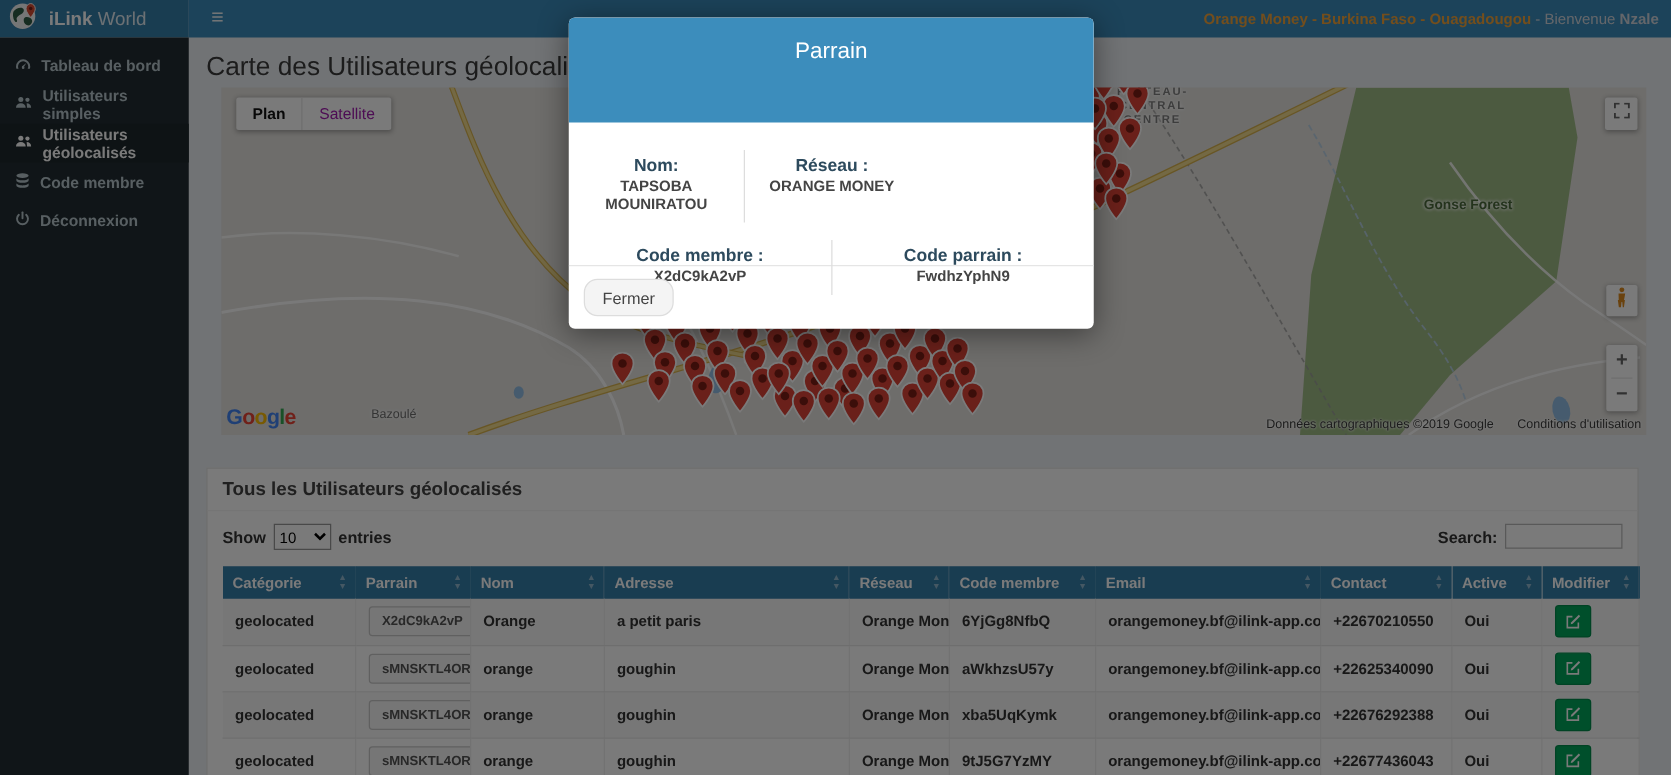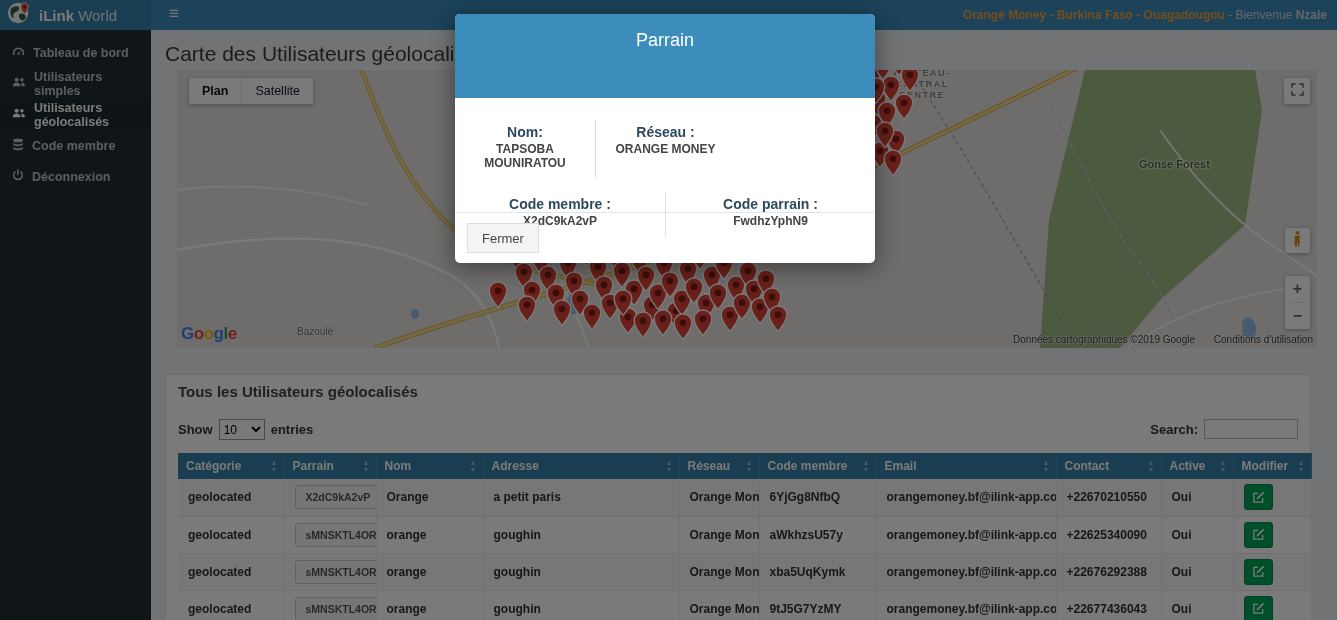--- a/index.html
+++ b/index.html
@@ -42,21 +42,21 @@
   .lbl-region { left:690px; top:-2px; width:110px; text-align:center; font-size:9px; letter-spacing:1.5px; line-height:11px; }
   .lbl-forest { left:962px; top:88px; font-size:11px; color:#4b6b3c; }
   .lbl-village { left:120px; top:256px; font-size:10px; color:#6e6e6e; font-weight:400; }
   .route-badge { position:absolute; left:418px; top:210px; background:#a8402e; border:1px solid #fff;
     border-radius:2px; color:#fff; font-size:7px; font-weight:700; padding:1px 3px; }
   .marker { position:absolute; width:20px; height:28px; }
   .maptype { position:absolute; left:12px; top:8px; display:flex; background:#fff; border-radius:2px;
     box-shadow:0 1px 4px rgba(0,0,0,.3); height:26px; }
   .maptype .mt { padding:0 13px; line-height:26px; font-size:12.5px; cursor:pointer; }
   .maptype .mt.plan { font-weight:700; color:#111; border-right:1px solid #e6e6e6; }
-  .maptype .mt.sat { color:#0f172a; }
+  .maptype .mt.sat { color:#a21caf; }
   .gm-btn { position:absolute; background:#fff; border-radius:2px; box-shadow:0 1px 4px rgba(0,0,0,.3);
     display:flex; align-items:center; justify-content:center; cursor:pointer; }
   .fullscreen-btn { left:1107px; top:8px; width:26px; height:26px; }
   .pegman-btn { left:1108px; top:158px; width:25px; height:25px; }
   .zoomctl { position:absolute; left:1108px; top:206px; width:25px; background:#fff; border-radius:2px;
     box-shadow:0 1px 4px rgba(0,0,0,.3); }
   .zoomctl .zbtn { height:26px; text-align:center; line-height:26px; font-size:16px; font-weight:700;
     color:#666; cursor:pointer; }
   .zoomctl .zdiv { height:1px; background:#e6e6e6; margin:0 4px; }
   .google-logo { position:absolute; left:4px; bottom:4px; font-size:17px; font-weight:700; letter-spacing:-.5px; cursor:pointer; }
@@ -96,21 +96,21 @@
   .mrow { display:flex; }
   .mrow1 .mcell { width:140px; }
   .mrow2 { margin-top:14px; }
   .mrow2 .mcell { width:210px; }
   .mcell { text-align:center; padding:4px 6px 8px; }
   .mcell + .mcell { border-left:1px solid #ddd; }
   .mlabel { font-size:14px; font-weight:700; color:#2d4a5d; }
   .mvalue { font-size:12px; font-weight:700; color:#444; margin-top:2px; }
   .modal-foot { height:51px; border-top:1px solid #e5e5e5; padding:10px 12px; }
   .close-btn { height:30px; padding:0 14px; font-size:13px; color:#444; background:#f4f4f4;
-    border:1px solid #ddd; border-radius:0; cursor:pointer; font-family:inherit; }
+    border:1px solid #ddd; border-radius:11px; cursor:pointer; font-family:inherit; }
 </style>
 </head>
 <body>
 
 <div class="app">
 
   <div class="logo">
     <span>
       <svg viewBox="0 0 26 26" width="24" height="24">
           <circle cx="12" cy="13" r="11" fill="#f4f6f7"></circle>

